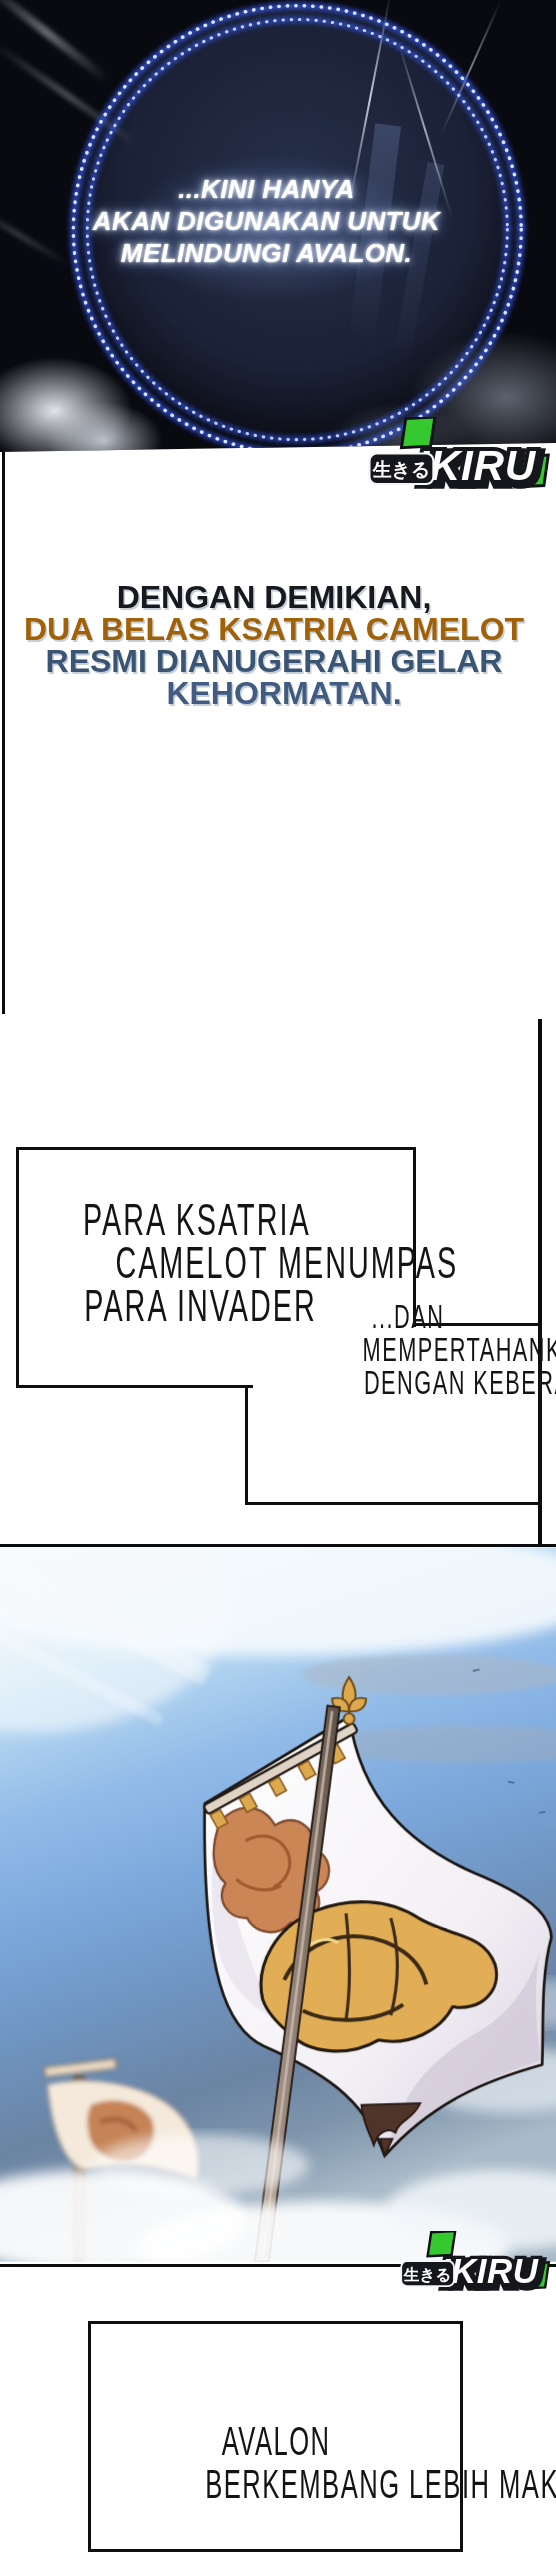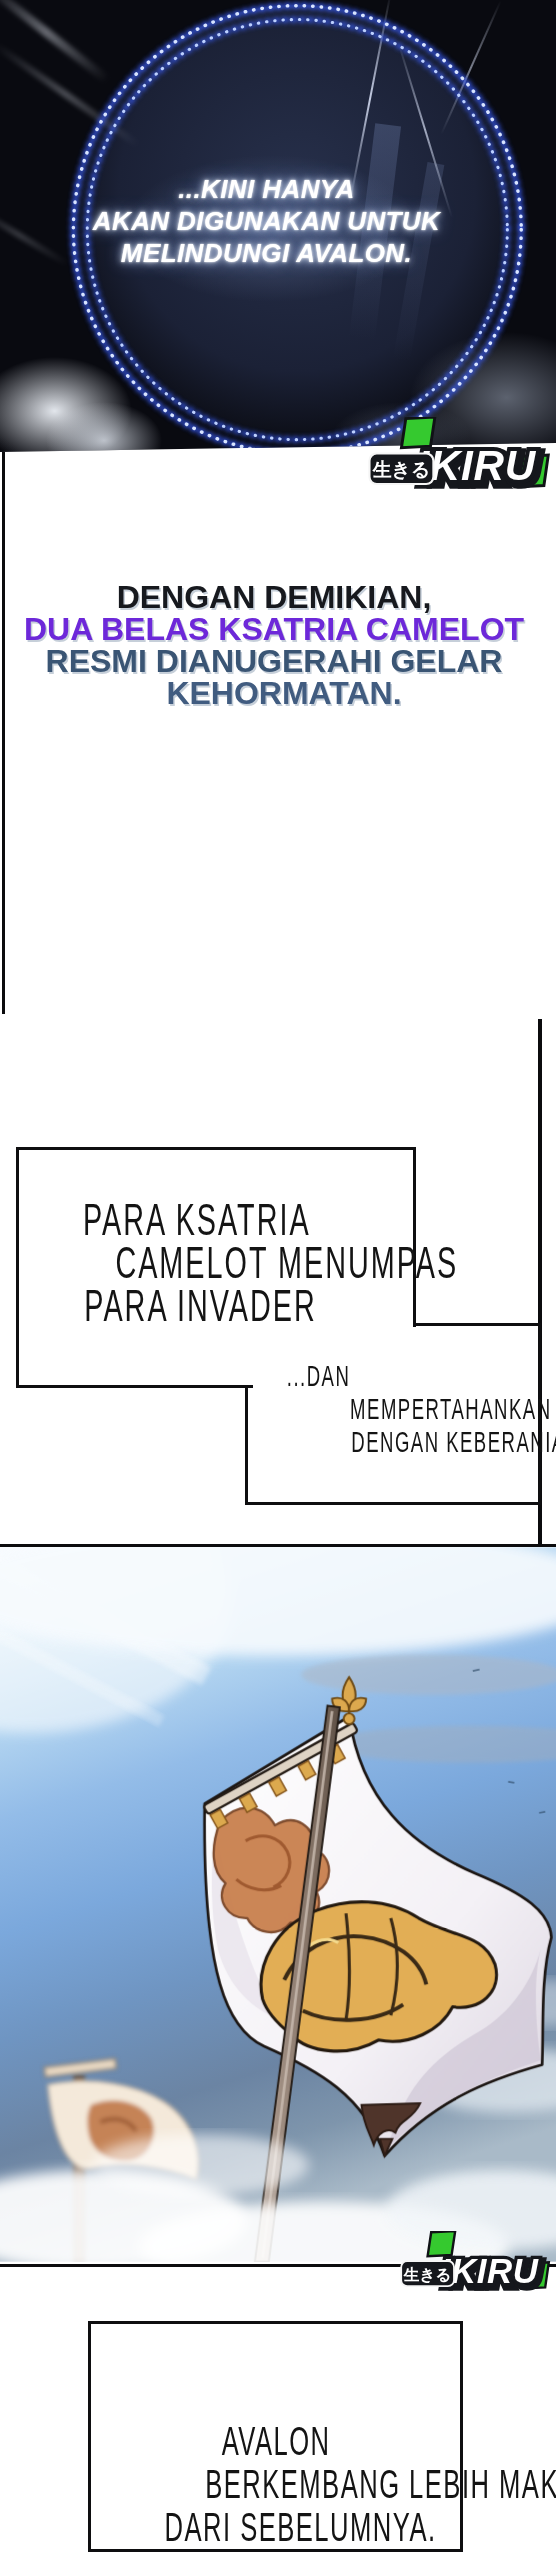--- a/index.html
+++ b/index.html
@@ -48,22 +48,22 @@
   .speechbox{position:absolute;left:15.5px;top:1147px;width:394px;height:235px;background:#fff;
              border:3.9px solid #0e0e10;z-index:2;}
   .patch{position:absolute;background:#fff;z-index:3;}
   .p1{left:412px;top:1327px;width:12.4px;height:68px;}
   .p2{left:253px;top:1383px;width:172px;height:10.8px;}
   .boxfont{font-weight:400;color:#141414;}
   .boxfont .ln{display:block;}
   .boxfont .ln>span{display:inline-block;transform:scaleX(.64);transform-origin:50% 50%;white-space:nowrap;}
   .speech-text{position:absolute;left:19.3px;top:1198px;width:342px;text-align:center;z-index:4;
                font-size:45px;line-height:43px;letter-spacing:3.1px;}
-  .caption-text{position:absolute;left:269px;top:1360px;width:278px;z-index:4;
-                font-size:29px;line-height:33px;letter-spacing:2.3px;}
+  .caption-text{position:absolute;left:269px;top:1300px;width:278px;text-align:center;z-index:4;
+                font-size:34px;line-height:33px;letter-spacing:2.3px;}
   .bottombox{position:absolute;left:88px;top:2321px;width:369px;height:225px;background:#fff;
              border:3.9px solid #0e0e10;}
   .bottom-text{position:absolute;left:88px;top:2377px;width:377px;text-align:center;z-index:4;
                font-size:40px;line-height:43px;letter-spacing:2.3px;margin-top:43px;}
   
   .art{position:absolute;left:0;top:1544px;width:556px;height:723px;background:#fff;
        border-top:3.9px solid #0c0c0e;border-bottom:3.9px solid #0c0c0e;box-sizing:border-box;overflow:hidden;}
   
   .logo{position:absolute;}
   .logo1{left:368px;top:417px;width:189px;height:73px;}
@@ -108,21 +108,21 @@
       <div>MELINDUNGI AVALON.</div>
     </div>
     <div class="vignette"></div>
   </div>
 
   <div class="edge-left"></div>
   <div class="edge-right"></div>
 
   <div class="narration">
     <div style="color: rgb(23, 25, 30);">DENGAN DEMIKIAN,</div>
-    <div style="color: #6d28d9;">DUA BELAS KSATRIA CAMELOT</div>
+    <div style="color: #a16207;">DUA BELAS KSATRIA CAMELOT</div>
     <div style="color: rgb(58, 85, 116);">RESMI DIANUGERAHI GELAR</div>
     <div style="color: rgb(65, 92, 128); padding-left: 20px;">KEHORMATAN.</div>
   </div>
 
   <div class="panel3"></div>
   <div class="speechbox"></div>
   <div class="patch p1"></div>
   <div class="patch p2"></div>
 
   <div class="speech-text boxfont">
@@ -256,21 +256,20 @@
       <ellipse cx="420" cy="905" rx="240" ry="58" fill="#ffffff" opacity="0.9" filter="url(#soft)"></ellipse>
       <ellipse cx="650" cy="858" rx="150" ry="52" fill="#f2f6f9" opacity="0.85" filter="url(#soft)"></ellipse>
       <ellipse cx="260" cy="800" rx="140" ry="40" fill="#ffffff" opacity="0.6" filter="url(#soft)"></ellipse>
     </svg>
   </div>
 
   <div class="bottombox"></div>
   <div class="bottom-text boxfont">
     <span class="ln"><span>AVALON</span></span>
     <span class="ln"><span>BERKEMBANG LEBIH MAKMUR</span></span>
-    <span class="ln"><span>DARI SEBELUMNYA.</span></span>
   </div>
 
   <div class="logo logo1">
     <svg width="189" height="73" viewBox="0 0 260 100">
       <path d="M52,2 L92,0 L86,40 L46,42 Z" fill="#35c92f" stroke="#101216" stroke-width="4"></path>
       <path d="M208,54 L248,52 L242,94 L202,96 Z" fill="#35c92f" stroke="#101216" stroke-width="4"></path>
       <text x="72" y="91" font-family="Liberation Sans, sans-serif" font-size="58" font-style="italic" font-weight="900" letter-spacing="1" fill="#15171c" stroke="#15171c" stroke-width="16" paint-order="stroke">IKIRU</text>
       <text x="68" y="86" font-family="Liberation Sans, sans-serif" font-size="58" font-style="italic" font-weight="900" letter-spacing="1" fill="#ffffff" stroke="#15171c" stroke-width="11" paint-order="stroke">IKIRU</text>
       <rect x="2" y="50" width="88" height="42" rx="10" fill="#15171c" stroke="#f5f5f5" stroke-width="3"></rect>
       <text x="46" y="81" text-anchor="middle" font-family="DejaVu Sans, sans-serif" font-size="26" font-weight="bold" fill="#ffffff">生きる</text>

